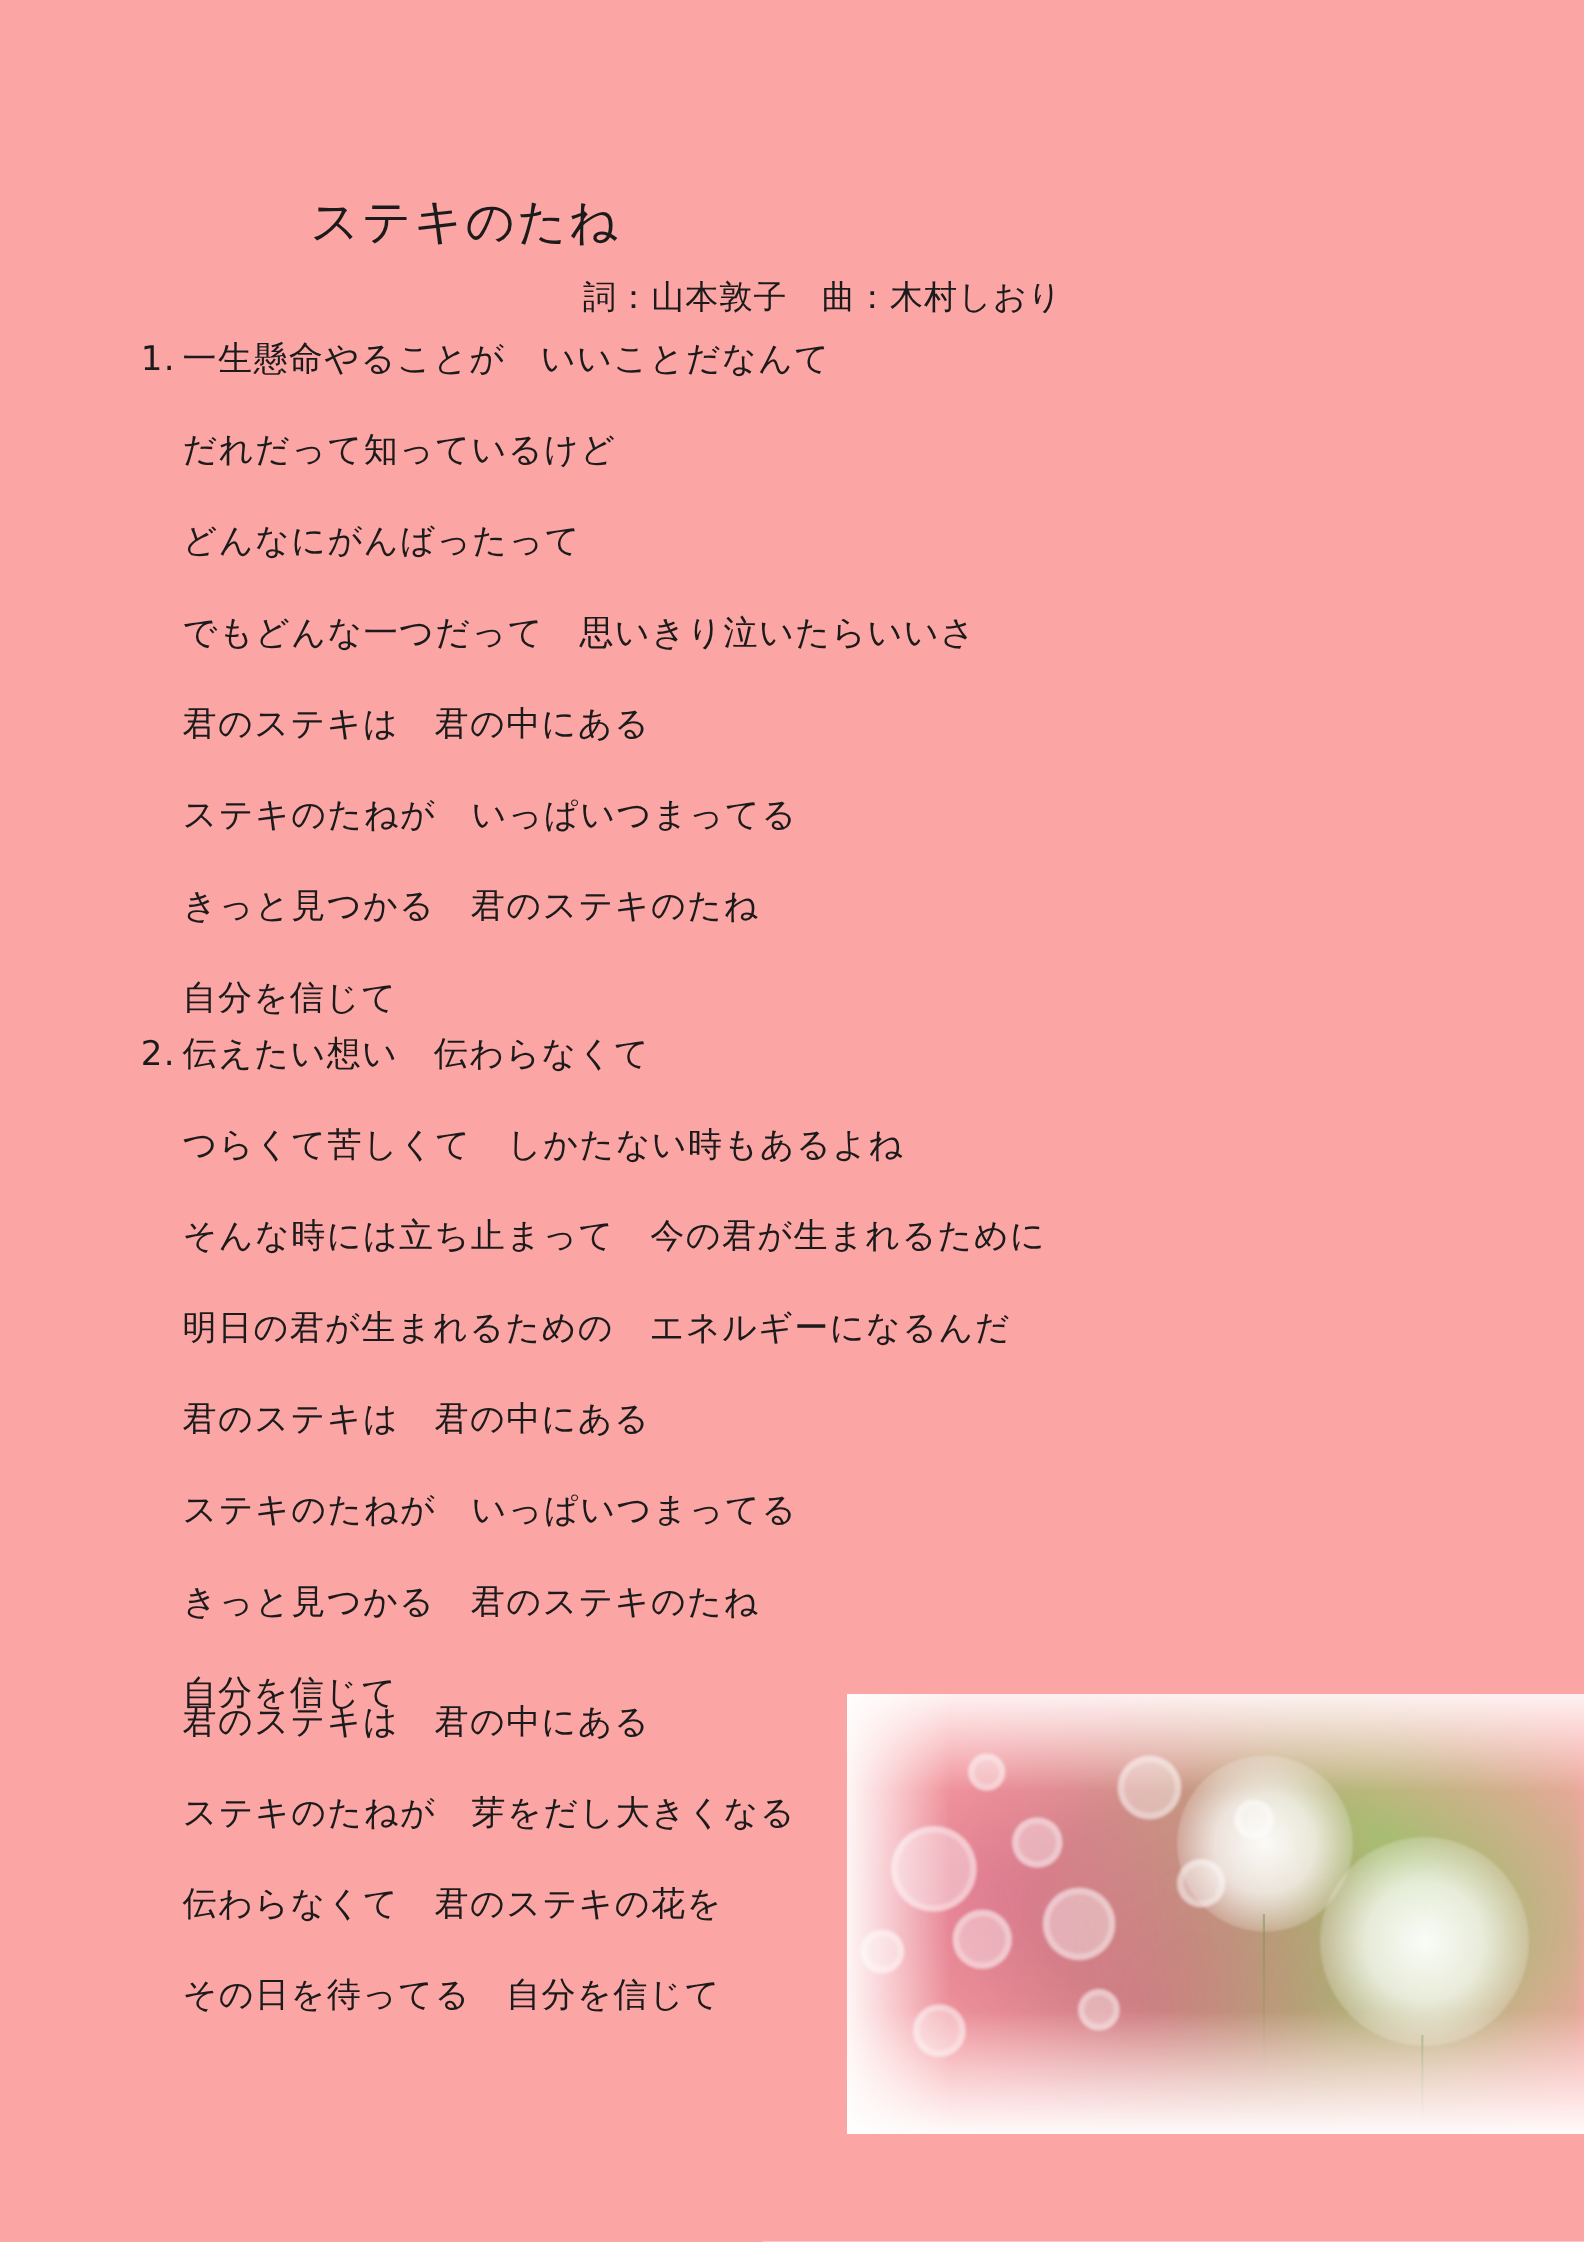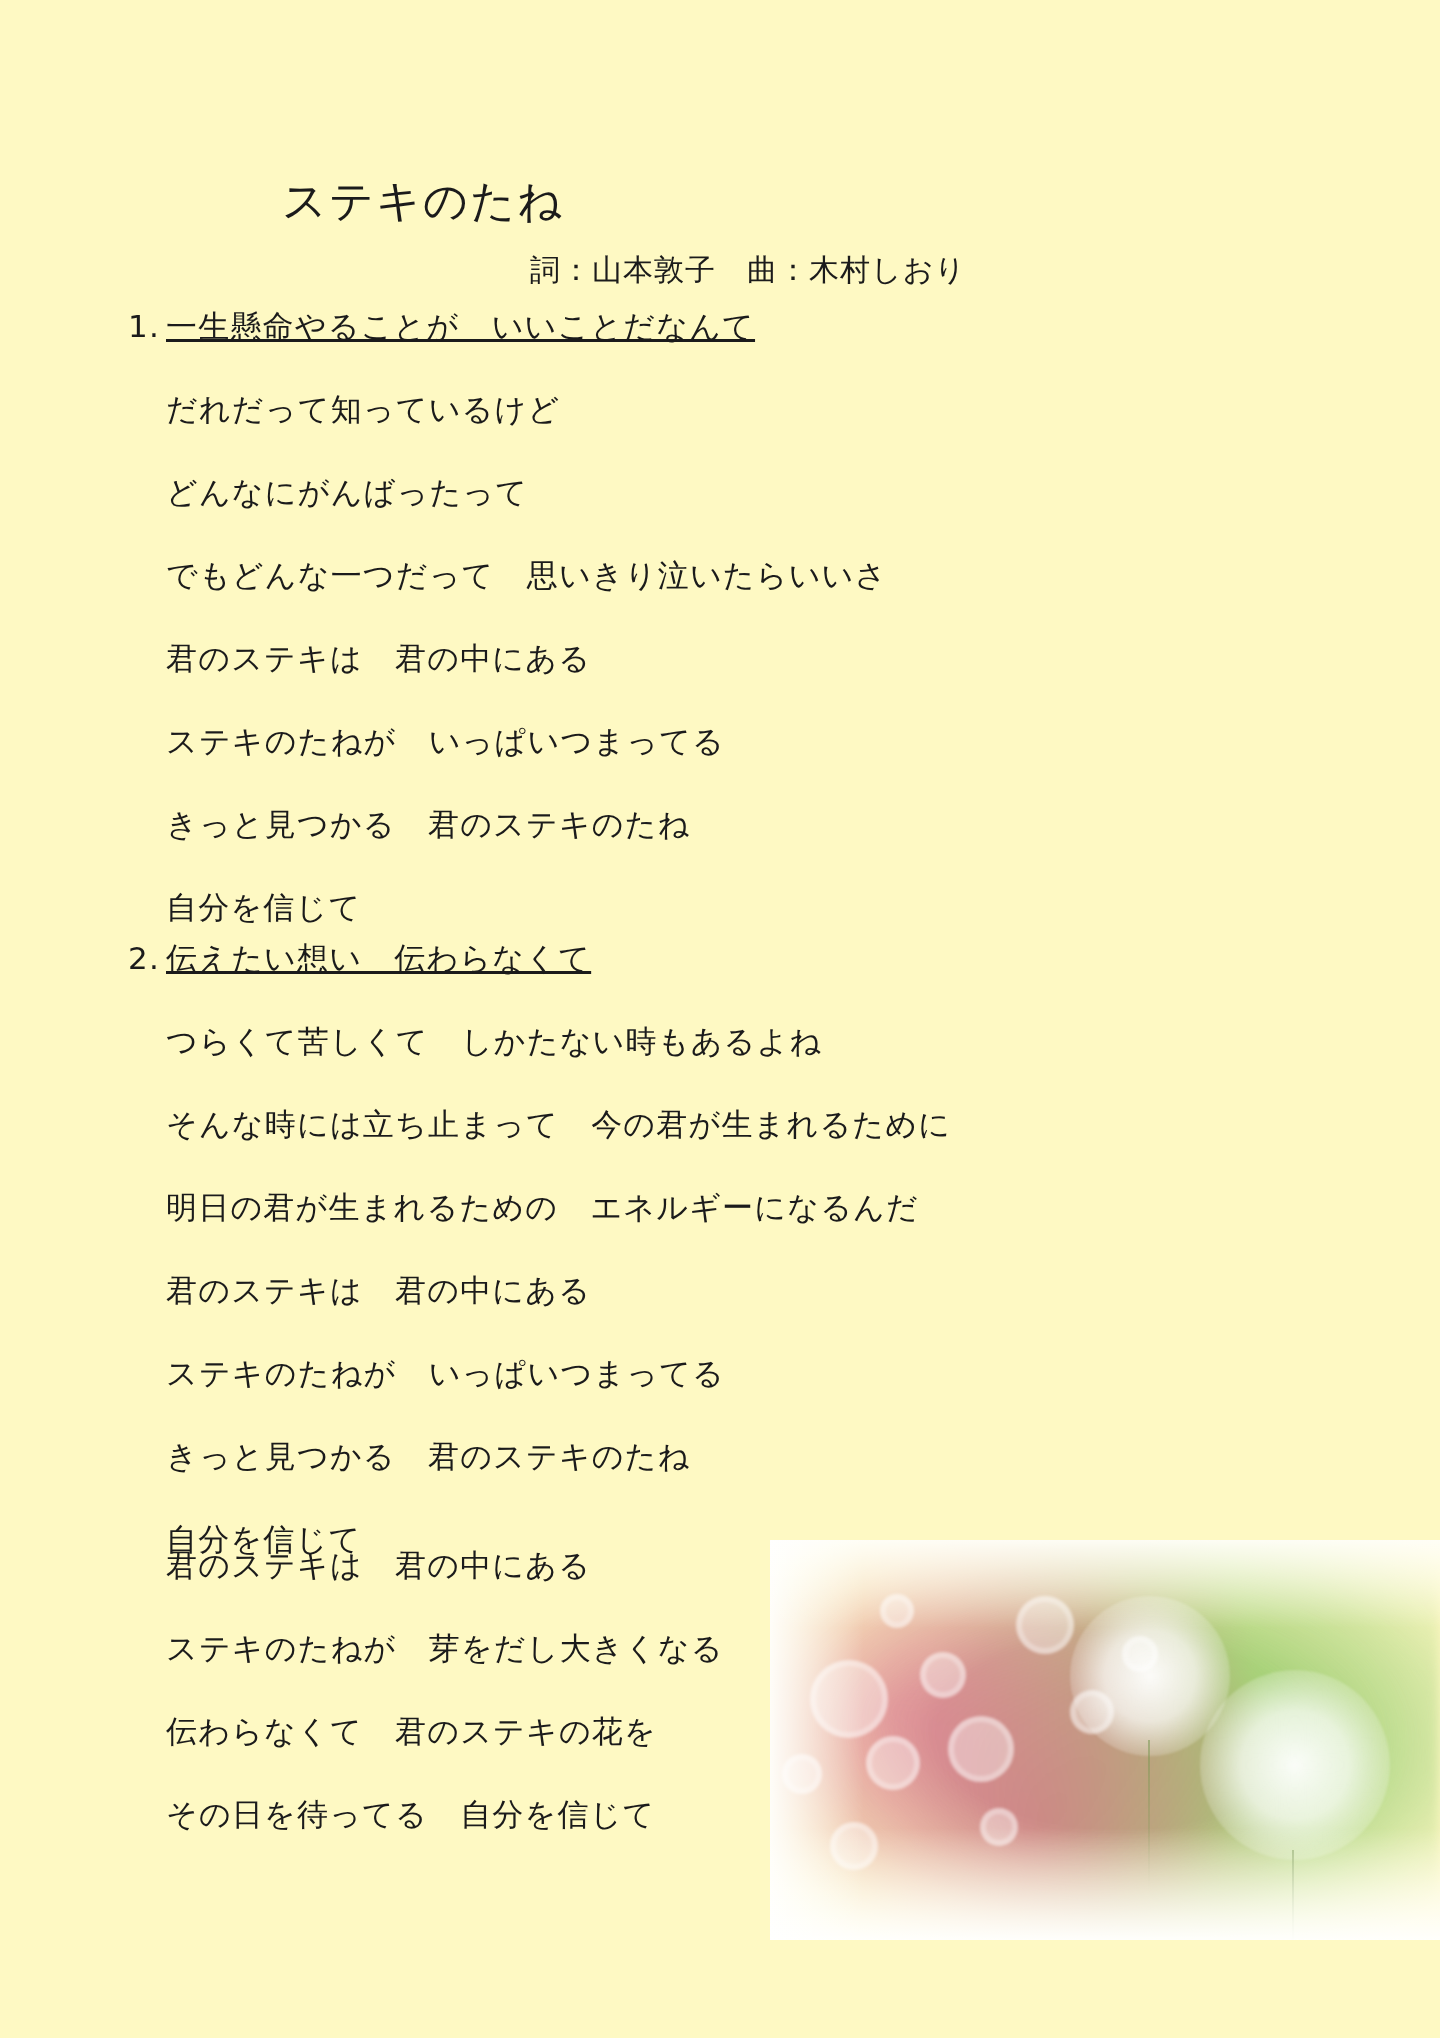--- a/index.html
+++ b/index.html
@@ -12,21 +12,21 @@
     height: 2038px;
     position: relative;
     font-family: "DejaVu Sans", "Liberation Sans", sans-serif;
     color: #1b1b1b;
     overflow: hidden;
   }
 
   .page {
     position: absolute;
     inset: 0;
-    background: #fef9c3;
+    background: #fca5a5;
   }
 
   
   .artwork {
     position: absolute;
     left: 770px;
     top: 1540px;
     width: 670px;
     height: 400px;
     overflow: hidden;
@@ -108,21 +108,20 @@
   .line {
     display: block;
     font-size: 31px;
     line-height: 52px;
     letter-spacing: 1.2px;
     white-space: pre;
     color: #1b1b1b;
   }
   .line.numbered {
     padding-left: 0;
-    text-decoration: underline;
   }
   .line.indented {
     padding-left: 38px;
     margin-top: 31px;
   }
   .num {
     display: inline-block;
     width: 38px;
     font-family: "DejaVu Sans", "Liberation Sans", sans-serif;
   }

